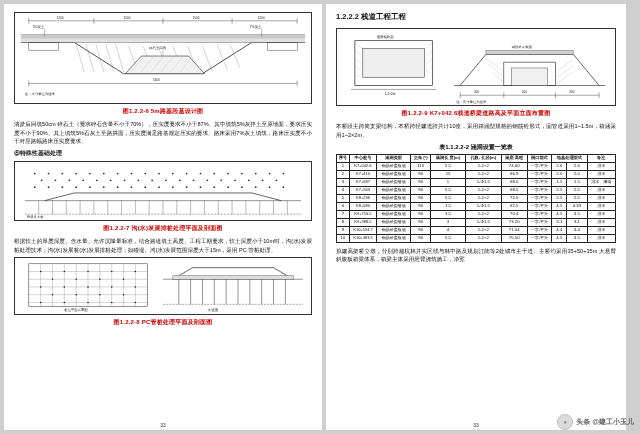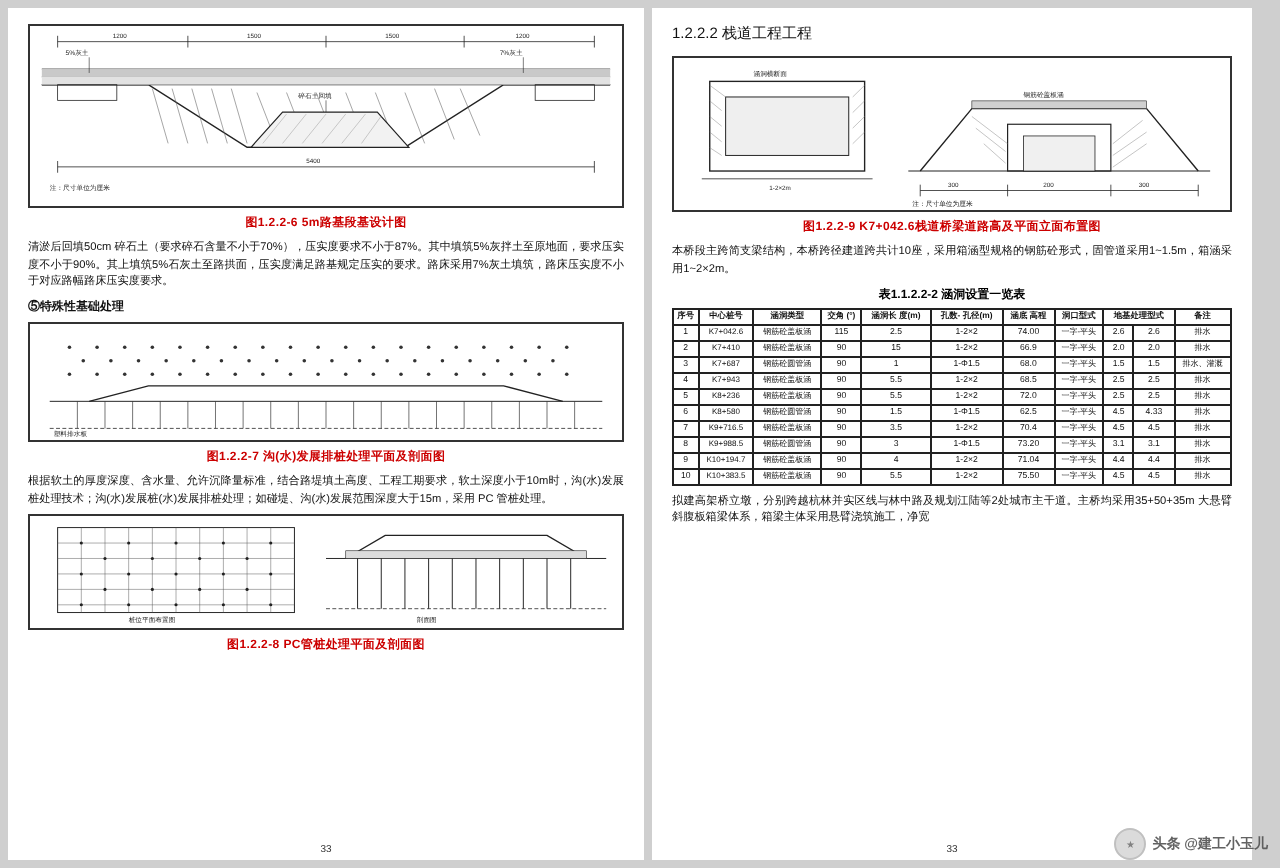--- a/index.html
+++ b/index.html
@@ -43,21 +43,21 @@
     margin:0 0 3px 0;
   }
   .sub-head{
     font-size:6px;
     font-weight:bold;
     color:#111;
     margin:3px 0 3px 0;
   }
   .sec-head{
     font-size:7.5px;
-    font-weight:normal;
+    font-weight:bold;
     color:#111;
     margin:0 0 6px 0;
   }
   .tbl-title{
     font-size:6px;
     font-weight:bold;
     text-align:center;
     margin:4px 0 2px 0;
   }
 

